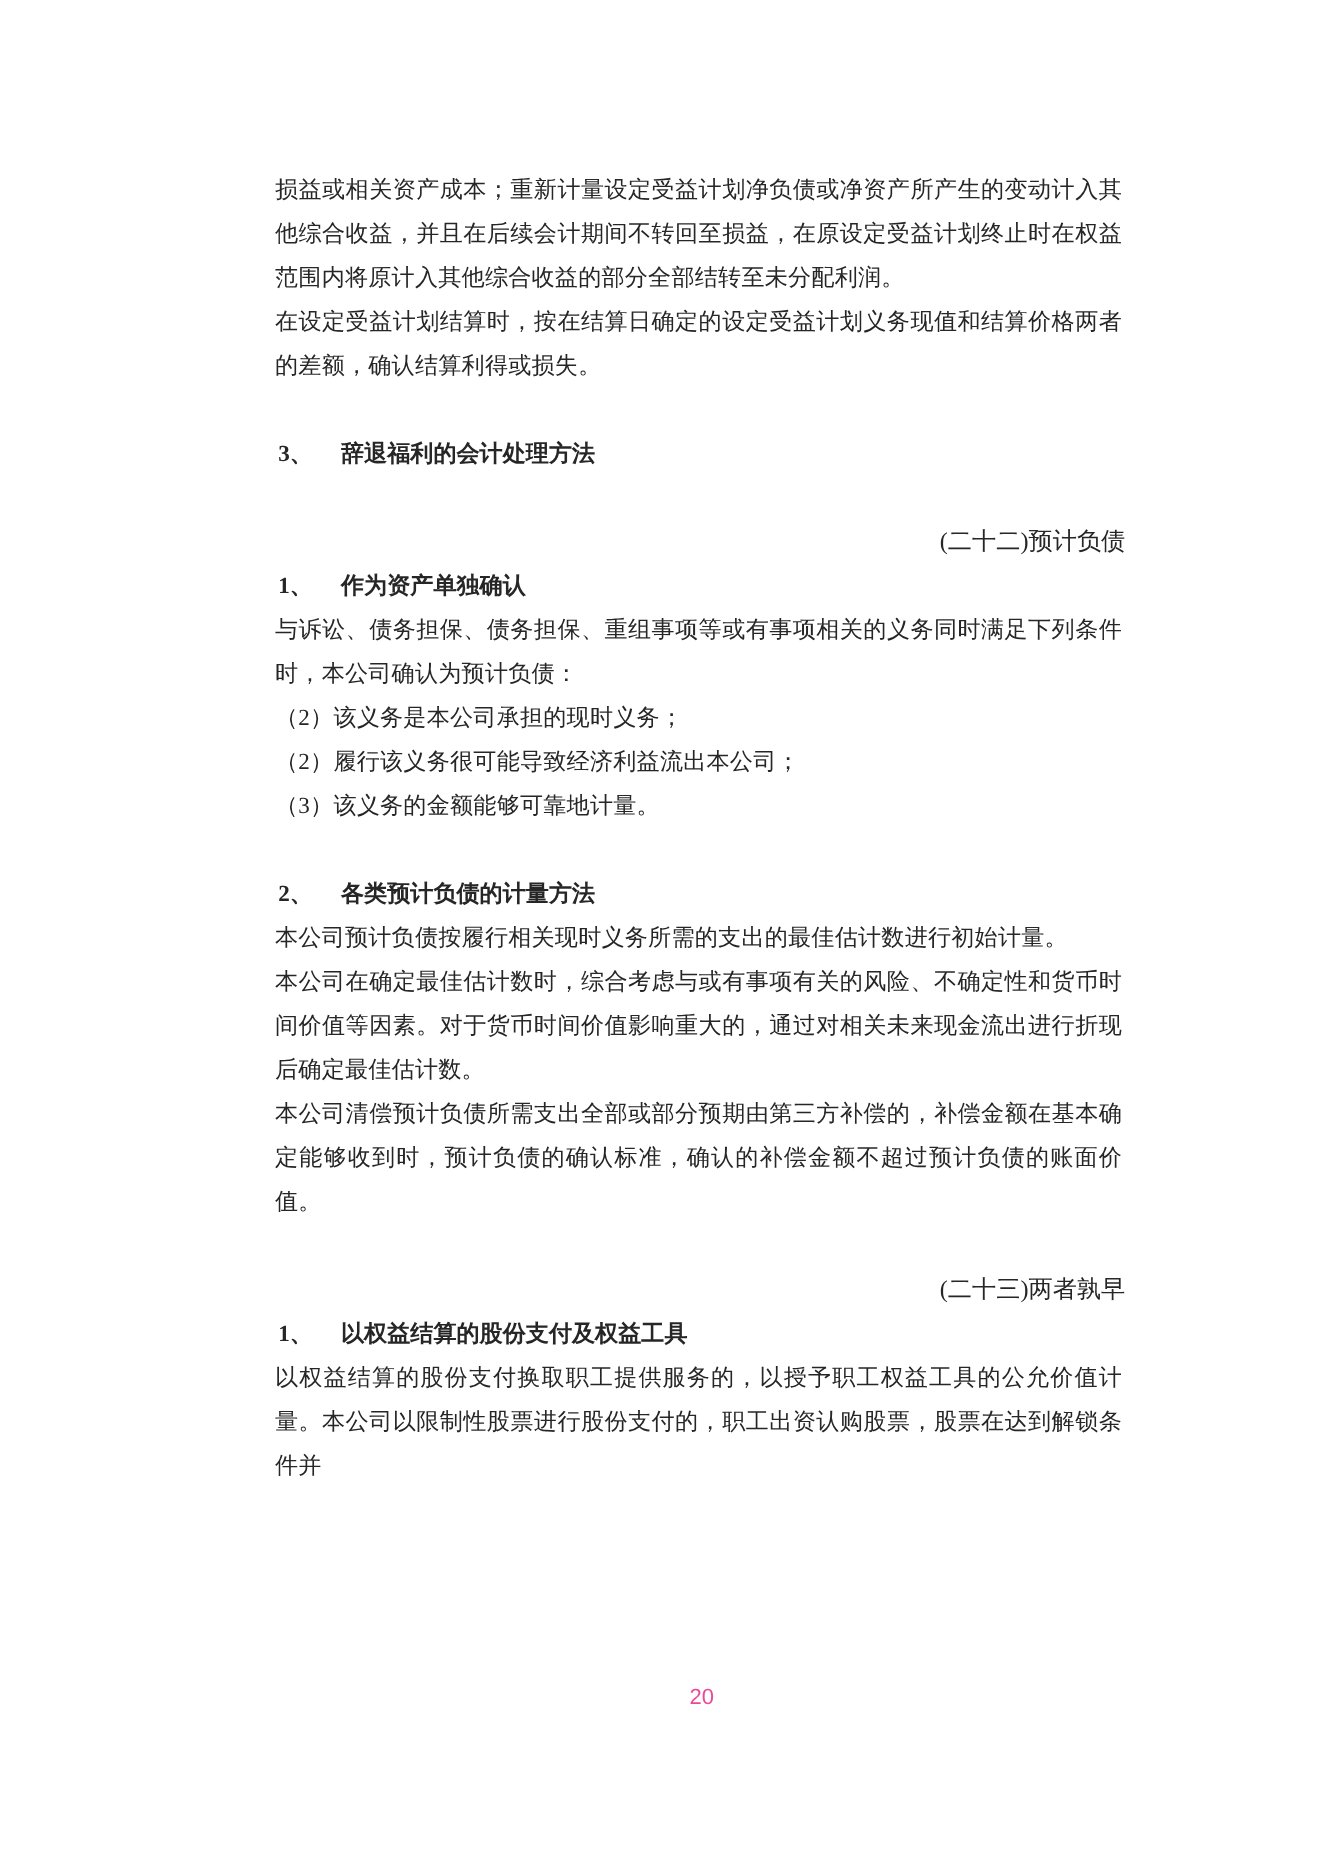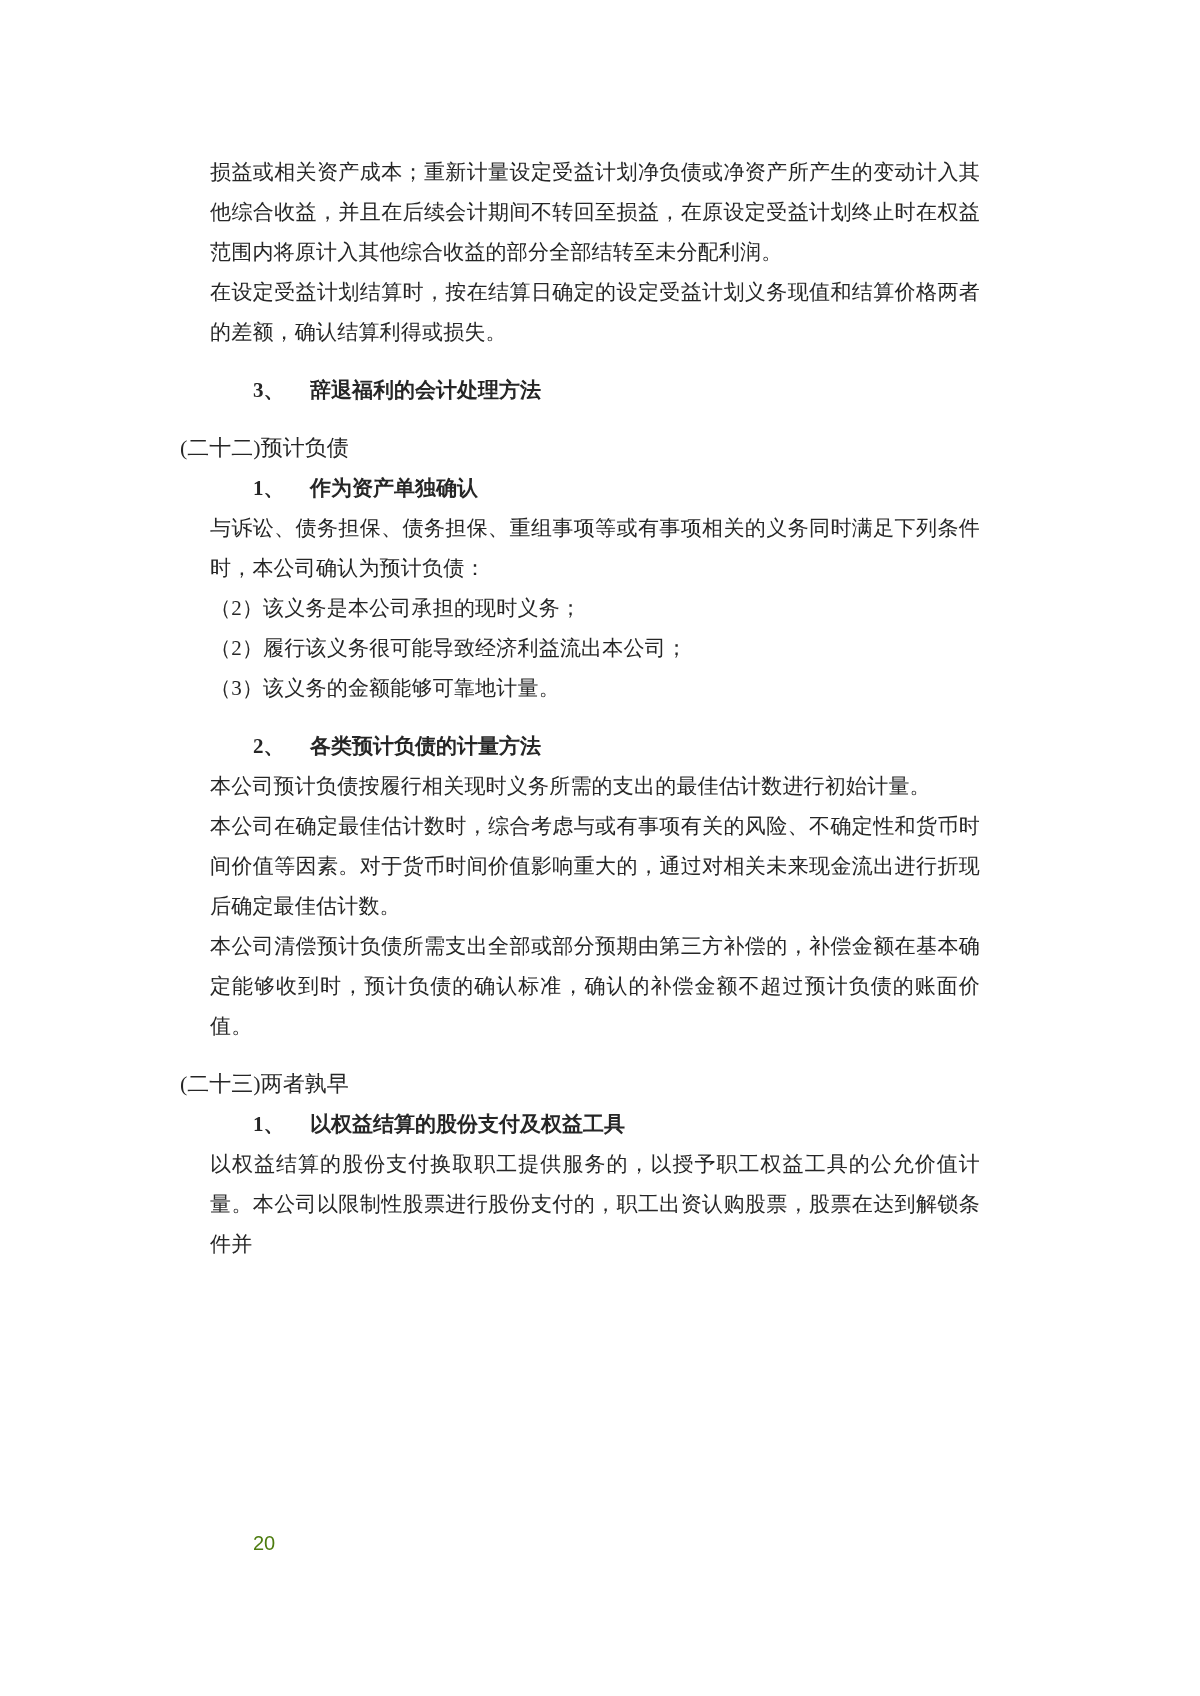--- a/index.html
+++ b/index.html
@@ -16,21 +16,21 @@
     font-family: "Liberation Serif", "DejaVu Serif", serif;
     color: #262626;
   }
   .content {
     position: absolute;
     left: 180px;
     top: 152px;
     width: 843px;
   }
   .body-para {
-    margin: 0 0 0 30px;
+    margin: 0 0 0 70px;
     width: 770px;
     font-size: 21px;
     line-height: 40px;
     text-align: justify;
     text-justify: inter-ideograph;
     letter-spacing: 0.2px;
   }
   .num-heading {
     margin: 0 0 0 73px;
     width: 770px;
@@ -41,33 +41,35 @@
   .num-heading .num {
     display: inline-block;
     width: 57px;
     font-weight: bold;
   }
   .section-heading {
     margin: 0;
     font-size: 22px;
     line-height: 40px;
     font-weight: normal;
+    text-align: right;
   }
   .gap-before {
-    margin-top: 18px;
+    margin-top: 40px;
   }
   .page-number {
     position: absolute;
     top: 1528px;
     left: 253px;
     width: 770px;
+    text-align: center;
     font-size: 20px;
     line-height: 30px;
     font-family: "Liberation Sans", "DejaVu Sans", sans-serif;
-    color: #4d7c0f;
+    color: #ec4899;
   }
 </style>
 </head>
 <body>
 
 <div class="page">
   <div class="content">
 
     <p class="body-para">损益或相关资产成本；重新计量设定受益计划净负债或净资产所产生的变动计入其他综合收益，并且在后续会计期间不转回至损益，在原设定受益计划终止时在权益范围内将原计入其他综合收益的部分全部结转至未分配利润。</p>
     <p class="body-para">在设定受益计划结算时，按在结算日确定的设定受益计划义务现值和结算价格两者的差额，确认结算利得或损失。</p>

